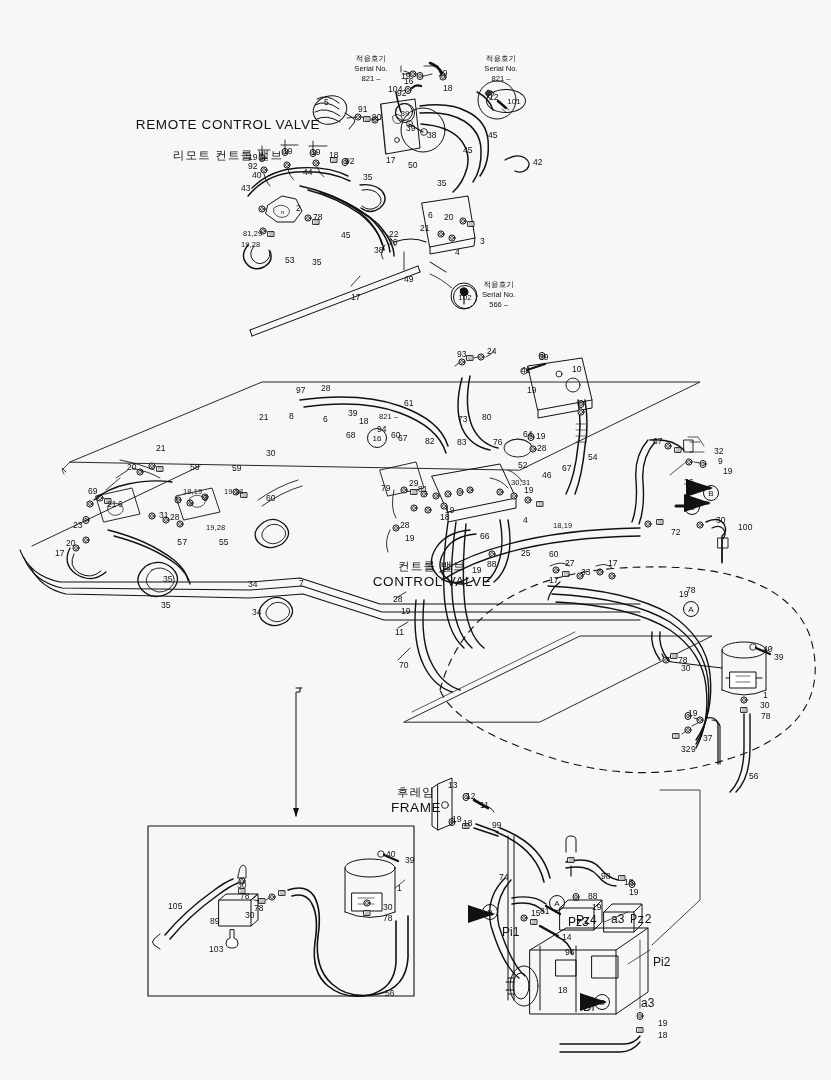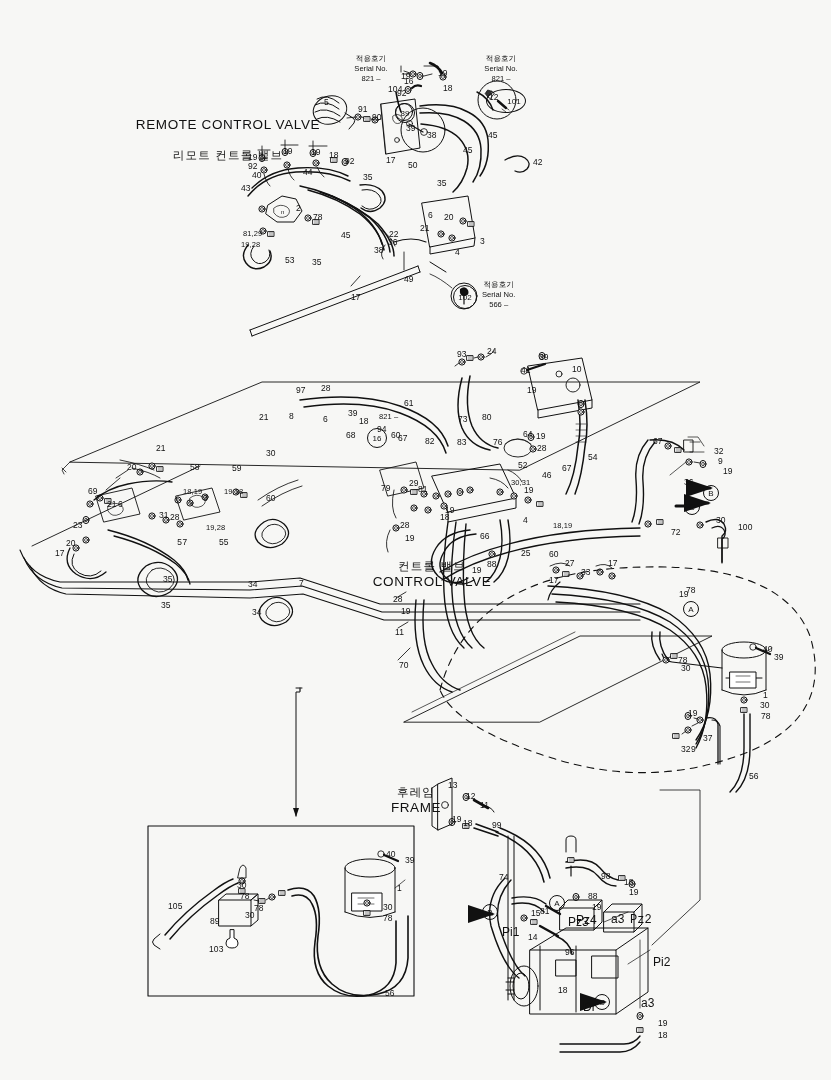--- a/index.html
+++ b/index.html
@@ -664,21 +664,21 @@
       <div class="lbl num" style="left: 463px; top: 818px;">18</div>
       <div class="lbl num" style="left: 492px; top: 820px;">99</div>
       <div class="lbl num" style="left: 499px; top: 872px;">74</div>
       <div class="lbl num" style="left: 601px; top: 871px;">98</div>
       <div class="lbl num" style="left: 624px; top: 877px;">18</div>
       <div class="lbl num" style="left: 629px; top: 887px;">19</div>
       <div class="lbl num" style="left: 588px; top: 891px;">88</div>
       <div class="lbl num" style="left: 592px; top: 902px;">19</div>
       <div class="lbl num" style="left: 531px; top: 908px;">15</div>
       <div class="lbl num" style="left: 540px; top: 906px;">81</div>
-      <div class="lbl num" style="left: 528px; top: 932px;">14</div>
+      <div class="lbl num" style="left: 562px; top: 932px;">14</div>
       <div class="lbl num" style="left: 565px; top: 947px;">96</div>
       <div class="lbl num" style="left: 558px; top: 985px;">18</div>
       <div class="lbl num" style="left: 658px; top: 1018px;">19</div>
       <div class="lbl num" style="left: 658px; top: 1030px;">18</div>
       <div class="lbl num" style="left: 386px; top: 849px;">40</div>
       <div class="lbl num" style="left: 405px; top: 855px;">39</div>
       <div class="lbl num" style="left: 397px; top: 883px;">1</div>
       <div class="lbl num" style="left: 383px; top: 902px;">30</div>
       <div class="lbl num" style="left: 383px; top: 913px;">78</div>
       <div class="lbl num" style="left: 237px; top: 880px;">30</div>

